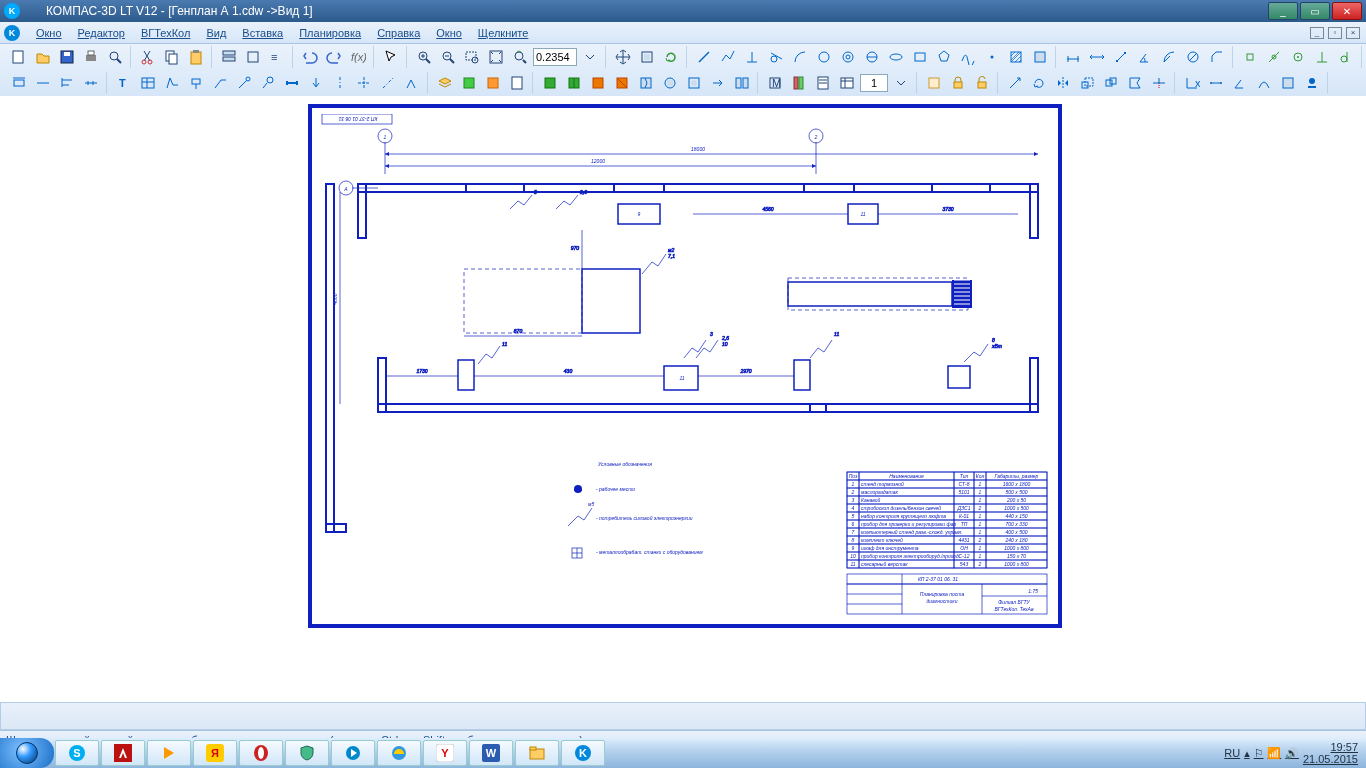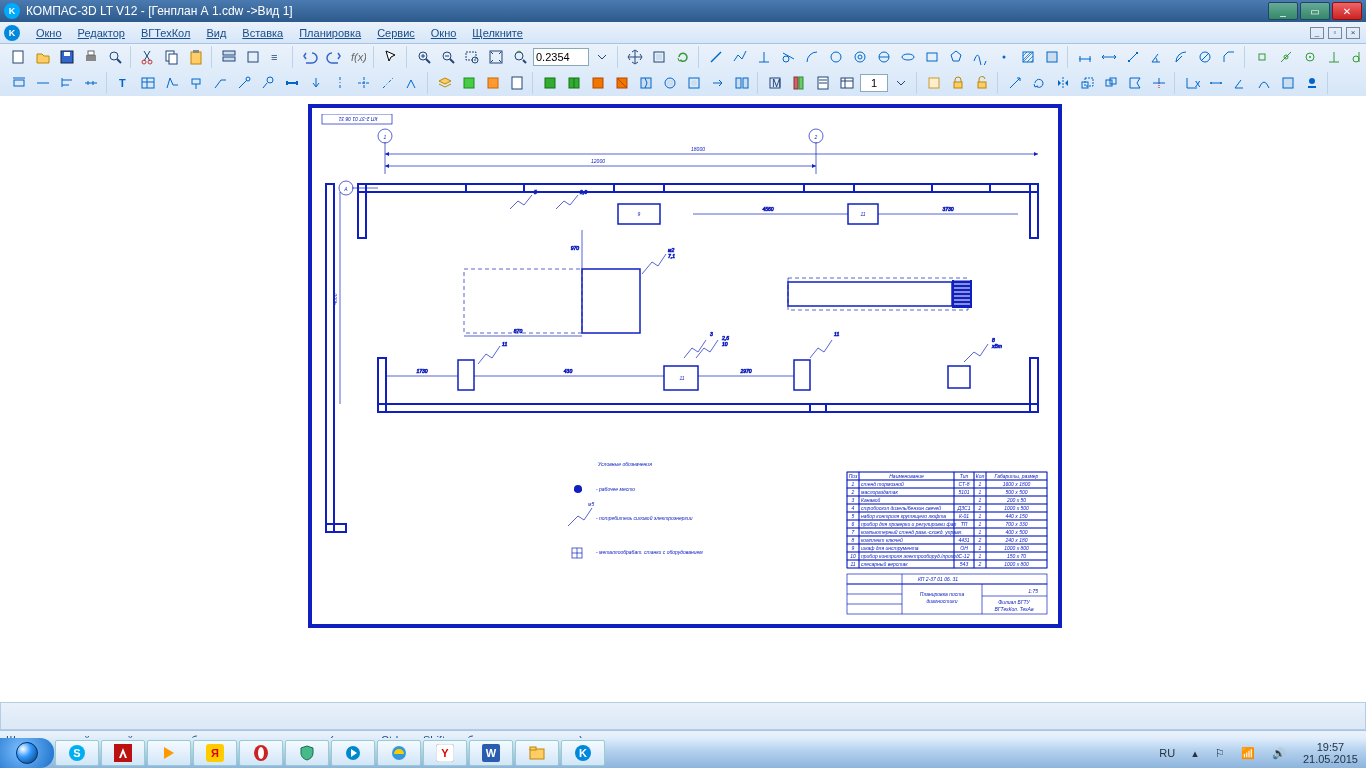--- a/index.html
+++ b/index.html
@@ -1,39 +1,39 @@
 <!DOCTYPE html>
 <html><head>
 <meta charset="utf-8">
 <style>
 * { margin: 0; padding: 0; box-sizing: border-box; font-family: "Segoe UI", Tahoma, sans-serif; font-size: 11px; }
 body { width: 1366px; height: 768px; background: #fff; overflow: hidden; position: relative; }
 
 
 .titlebar { height: 22px; background: linear-gradient(#4a7ab0, #2d5a8c); display: flex; align-items: center; color: #fff; padding: 0 4px; }
 .titlebar .icon { width: 16px; height: 16px; background: #0af; border-radius: 50%; margin-right: 6px; display:flex;align-items:center;justify-content:center;font-size:9px;font-weight:bold;}
-.titlebar .title { flex: 1; font-size: 12px; }
+.titlebar .title { flex: 1; font-size: 12px; margin-left: 20px; }
 .winbtns { display: flex; gap: 2px; }
 .winbtn { width: 30px; height: 18px; display: flex; align-items: center; justify-content: center; color: #fff; font-size: 10px; background: linear-gradient(#6a9,#386); border: 1px solid #246; border-radius: 2px; cursor:pointer;}
 .winbtn.close { background: linear-gradient(#e66,#c22); border-color:#811;}
 
 
 .menubar { height: 22px; background: linear-gradient(#eaf2fb,#d6e6f8); display: flex; align-items: center; padding: 0 4px; border-bottom: 1px solid #a8c4e0; position:relative;}
 .menubar .micon { width:16px; height:16px; background:#08d; border-radius:50%; margin-right:8px;display:flex;align-items:center;justify-content:center;color:#fff;font-size:9px;font-weight:bold;}
 .menuitem { padding: 2px 8px; color: #1a4d8a; text-decoration: underline; cursor:pointer;}
 .menubar .mdi { position:absolute; right:6px; display:flex; gap:4px;}
 .mdi span { width:14px; height:12px; border:1px solid #789; display:flex;align-items:center;justify-content:center;font-size:8px;color:#345;cursor:pointer;}
 
 
 .toolbars { background: linear-gradient(#eaf2fb,#d6e6f8); border-bottom:1px solid #a8c4e0;}
 .toolrow { height: 26px; display:flex; align-items:center; padding:0 4px; gap:2px;}
 .tgrp { display:flex; align-items:center; gap:2px; padding:0 4px; border-right:1px solid #bcd4ea;}
 .tbtn { width:22px; height:22px; display:flex; align-items:center; justify-content:center; border:1px solid transparent; cursor:pointer; border-radius:2px;}
 .tbtn svg { width:16px; height:16px; }
-.zoominput { width:56px; height:18px; border:1px solid #8ab; background:#fff; font-size:11px; padding:4px 2px;}
+.zoominput { width:44px; height:18px; border:1px solid #8ab; background:#fff; font-size:11px; padding:4px 2px;}
 .pginput { width:28px; height:18px; border:1px solid #8ab; background:#fff; font-size:11px; text-align:center;}
 
 
 .canvas { position:absolute; top:96px; left:0; right:0; bottom:60px; background:#fff; overflow:auto;}
 .sheet { position:absolute; left:300px; top:0; width:770px; height:540px; background:#fff;}
 .frame { position:absolute; inset:8px; border:3px solid #1020c0;}
 .frame-inner { position:absolute; inset:10px; border:2px solid #1020c0;}
 .dwg { position:absolute; inset:18px; }
 .blueline { stroke:#1020c0; fill:none;}
 .bluefill { fill:#1020c0;}
@@ -43,22 +43,22 @@
 .dwgtext.it { font-style:italic;}
 
 .panel-bottom { position:absolute; left:0; right:0; bottom:38px; height:28px; background:linear-gradient(#e8f0fb,#dce8f6); border:1px solid #b4cde6;}
 .statusbar { position:absolute; left:0; right:0; bottom:20px; height:18px; background:linear-gradient(#eaf2fb,#d6e6f8); border-top:1px solid #a8c4e0; display:flex; align-items:center; padding:0 6px; color:#1a4d8a;}
 
 
 .taskbar { position:absolute; left:0; right:0; bottom:0; height:30px; background:linear-gradient(#dfeefd,#b6d2ee 40%,#8db5dd); display:flex; align-items:center;}
 .start { width:54px; height:30px; background:radial-gradient(circle at 40% 40%,#7ec0ff,#1a6fc9); border-radius:0 14px 14px 0; display:flex;align-items:center;justify-content:center;}
 .start .orb { width:22px;height:22px;border-radius:50%;background:radial-gradient(circle at 30% 30%,#fff,#39f 40%,#036);border:1px solid #036;}
 .tbicon { width:44px; height:26px; margin:0 1px; background:linear-gradient(#f4faff,#d2e6f8); border:1px solid #9cc; border-radius:2px; display:flex;align-items:center;justify-content:center;cursor:pointer;}
-.tray { margin-left:auto; display:flex; align-items:center; gap:17px; padding:0 8px; color:#234;}
-.clock { text-align:center; line-height:12px; font-size:11px;}
+.tray { margin-left:auto; display:flex; align-items:center; gap:4px; padding:0 8px; color:#234;text-decoration:underline;}
+.clock { text-align:right; line-height:12px; font-size:11px;}
 </style>
 </head>
 <body>
 
 <div class="titlebar">
   <div class="icon">K</div>
   <div class="title">КОМПАС-3D LT V12 - [Генплан А 1.cdw -&gt;Вид 1]</div>
   <div class="winbtns">
     <div class="winbtn">_</div>
     <div class="winbtn">▭</div>
@@ -67,21 +67,21 @@
 </div>
 
 <div class="menubar">
   <div class="micon">K</div>
   <span class="menuitem">Окно</span>
   <span class="menuitem">Редактор</span>
   <span class="menuitem">ВГТехКол</span>
   <span class="menuitem">Вид</span>
   <span class="menuitem">Вставка</span>
   <span class="menuitem">Планировка</span>
-  <span class="menuitem">Сервис</span>
+  <span class="menuitem">Справка</span>
   <span class="menuitem">Окно</span>
   <span class="menuitem">Щелкните</span>
   <div class="mdi">
     <span>_</span>
     <span>▫</span>
     <span>×</span>
   </div>
 </div>
 
 <div class="toolbars">

